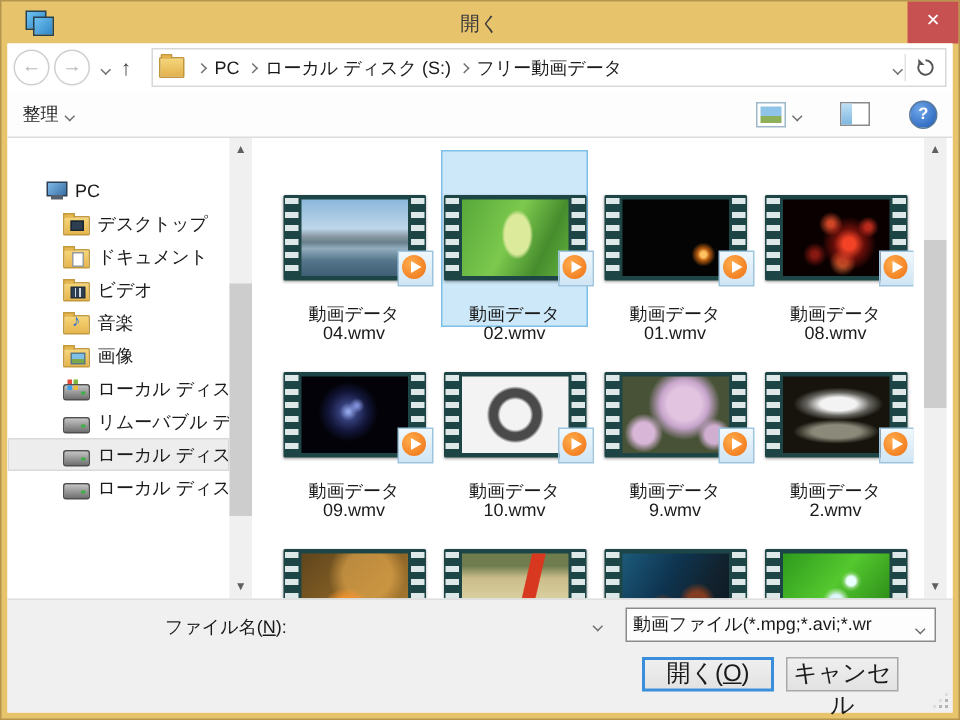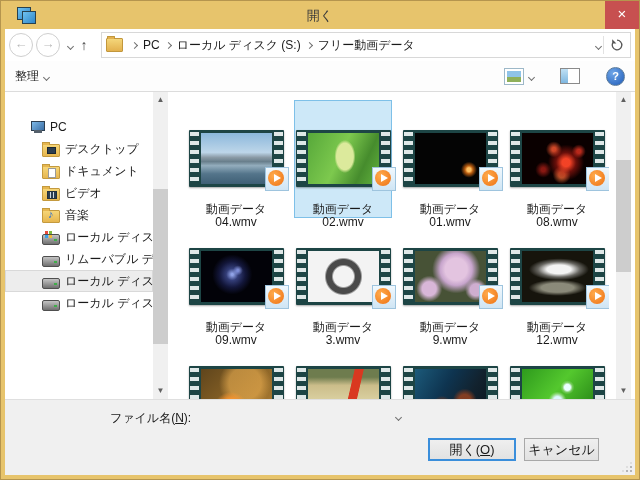--- a/index.html
+++ b/index.html
@@ -103,21 +103,21 @@
   .ph-aqua{background:radial-gradient(circle at 70% 62%,rgba(150,65,30,.85) 0 6px,rgba(0,0,0,0) 12px),radial-gradient(circle at 38% 72%,rgba(130,60,30,.7) 0 5px,rgba(0,0,0,0) 10px),linear-gradient(120deg,#1c5a7a 0%,#0e3450 40%,#12222e 70%,#0a161e 100%);}
   .ph-leaf{background:radial-gradient(circle at 64% 36%,#eaffff 0 3px,rgba(255,255,255,.25) 5px,rgba(0,0,0,0) 7px),radial-gradient(circle at 50% 62%,#dff7ff 0 4px,rgba(255,255,255,.3) 7px,rgba(0,0,0,0) 9px),linear-gradient(130deg,#2e9a1d 0%,#54c82e 45%,#1f7a12 100%);}
   
   .footer{position:relative;height:75px;background:#f0f0f0;border-top:1px solid #dfdfdf;flex:none;}
   .fn-label{position:absolute;left:105px;top:10px;}
   .u{text-decoration:underline;}
   .fn-input{position:absolute;left:160px;top:5px;width:243px;height:23px;box-sizing:border-box;border:1px solid #8a8a8a;background:#fff;font:inherit;padding:0 18px 0 5px;}
   .fn-combo-caret{position:absolute;left:386px;top:13px;}
   .ft-combo{position:absolute;left:412px;top:5px;width:207px;height:23px;box-sizing:border-box;border:1px solid #8a8a8a;background:#fdfdfd;display:flex;align-items:center;padding:0 4px;overflow:hidden;white-space:nowrap;}
   .ft-combo .chev{position:absolute;right:7px;top:9px;}
-  .btn{position:absolute;top:38px;height:23px;box-sizing:border-box;background:linear-gradient(#efefef,#e2e2e2);border:1px solid #a8a8a8;text-align:center;line-height:21px;font-size:13px;}
+  .btn{position:absolute;top:38px;height:23px;box-sizing:border-box;background:linear-gradient(#efefef,#e2e2e2);border:1px solid #a8a8a8;text-align:center;line-height:21px;font-size:16px;}
   .btn-open{left:423px;width:88px;border:2px solid #3a8edb;line-height:19px;}
   .btn-cancel{left:519px;width:75px;font-family:Liberation Serif, serif;}
   .grip{position:absolute;right:3px;bottom:3px;width:10px;height:10px;}
   .grip::before{content:"";position:absolute;right:0;bottom:0;width:2px;height:2px;background:#b5b5b5;
     box-shadow:-4px 0 #b5b5b5,0 -4px #b5b5b5,-4px -4px #dedede,-8px 0 #dedede,0 -8px #dedede;}
 </style>
 </head>
 <body>
 
 <div class="window">
@@ -189,20 +189,24 @@
             </div>
           <div class="sitem child">
               <span class="ic ic-fold f-film"></span>
               <span class="lbl">ビデオ</span>
             </div>
           <div class="sitem child">
               <span class="ic ic-fold f-note"></span>
               <span class="lbl">音楽</span>
             </div>
           <div class="sitem child">
+              <span class="ic ic-fold f-pic"></span>
+              <span class="lbl">画像</span>
+            </div>
+          <div class="sitem child">
               <span class="ic ic-disk os"></span>
               <span class="lbl">ローカル ディスク (C</span>
             </div>
           <div class="sitem child">
               <span class="ic ic-disk"></span>
               <span class="lbl">リムーバブル ディス</span>
             </div>
           <div class="sitem child sel">
               <span class="ic ic-disk"></span>
               <span class="lbl">ローカル ディスク (S</span>
@@ -269,39 +273,39 @@
               </div>
             <div class="flabel"><span>動画データ</span><br><span>09.wmv</span></div>
           </div>
           <div class="cell">
             <div class="film">
                 <div class="ph ph-ring"></div>
                 <div class="play">
                   <i></i>
                 </div>
               </div>
-            <div class="flabel"><span>動画データ</span><br><span>3.wmv</span></div>
+            <div class="flabel"><span>動画データ</span><br><span>10.wmv</span></div>
           </div>
           <div class="cell">
             <div class="film">
                 <div class="ph ph-roses"></div>
                 <div class="play">
                   <i></i>
                 </div>
               </div>
             <div class="flabel"><span>動画データ</span><br><span>9.wmv</span></div>
           </div>
           <div class="cell">
             <div class="film">
                 <div class="ph ph-spray"></div>
                 <div class="play">
                   <i></i>
                 </div>
               </div>
-            <div class="flabel"><span>動画データ</span><br><span>12.wmv</span></div>
+            <div class="flabel"><span>動画データ</span><br><span>2.wmv</span></div>
           </div>
         </div>
         <div class="frow">
           <div class="cell">
             <div class="film">
                 <div class="ph ph-goldfish"></div>
               </div>
           </div>
           <div class="cell">
             <div class="film">
@@ -324,19 +328,23 @@
       <div class="vscroll sb-file">
         <div class="arr up">▲</div>
         <div class="thumb" style="top:68px;height:112px;"></div>
         <div class="arr dn">▼</div>
       </div>
     </div>
 
     <div class="footer">
       <div class="fn-label"><span>ファイル名(</span><span class="u">N</span><span>):</span></div>
       <span class="chev down fn-combo-caret"></span>
+      <div class="ft-combo">
+        <span>動画ファイル(*.mpg;*.avi;*.wr</span>
+        <span class="chev down"></span>
+      </div>
       <div class="btn btn-open"><span>開く(</span><span class="u">O</span><span>)</span></div>
       <div class="btn btn-cancel"><span>キャンセル</span></div>
       <div class="grip"></div>
     </div>
 
   </div>
 </div>
 
 </body></html>

